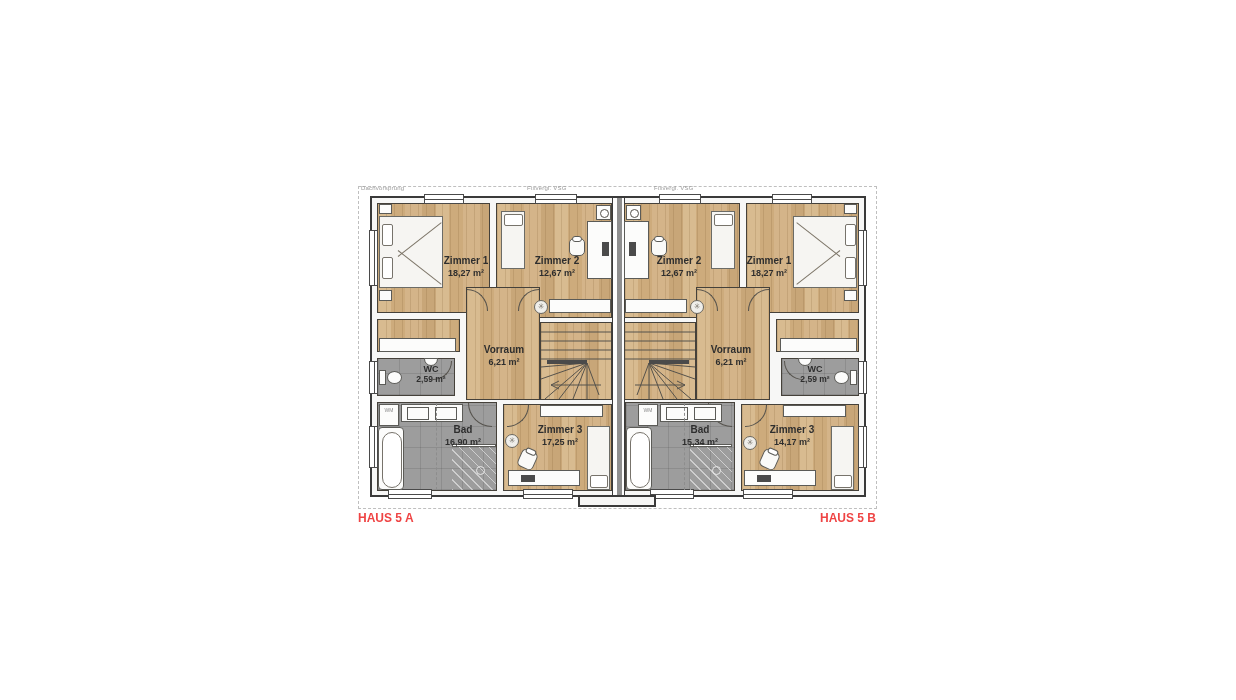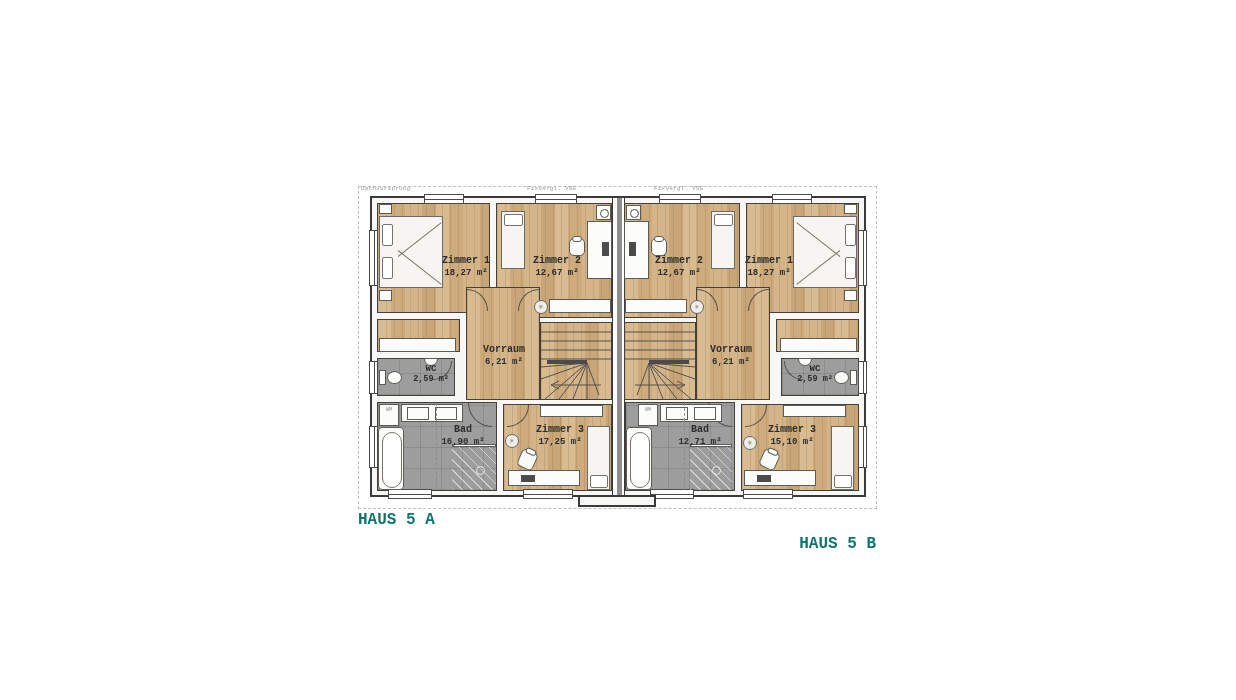--- a/index.html
+++ b/index.html
@@ -1,17 +1,17 @@
 <!DOCTYPE html>
 <html><head>
 <meta charset="utf-8">
 <style>
   html,body{margin:0;padding:0;background:#ffffff;}
   #stage{position:relative;width:1004px;height:700px;background:#fff;overflow:hidden;
-         font-family:Liberation Mono, monospace;color:#2e2e2e;}
+         font-family:Liberation Sans, sans-serif;color:#2e2e2e;}
   .abs{position:absolute;}
   
   .roofline{border:1px dashed #bfbfbf;}
   
   .shell{background:#f7f7f6;border:2px solid #3a3a3a;box-sizing:border-box;}
   
   .floor{box-sizing:border-box;border:1px solid #45413a;}
   .wood{background:
       repeating-linear-gradient(90deg, rgba(122,88,44,0.18) 0 1px, rgba(0,0,0,0) 1px 8px),
       repeating-linear-gradient(90deg, #d8bb90 0 13px, #cdab7c 13px 27px, #d4b489 27px 44px, #c8a678 44px 58px);}
@@ -36,21 +36,21 @@
   .arc-bl{border-left:1px solid #55524c;border-bottom:1px solid #55524c;border-bottom-left-radius:100%;}
   .arc-br{border-right:1px solid #55524c;border-bottom:1px solid #55524c;border-bottom-right-radius:100%;}
   
   .rad{border:1px solid #6a675f;border-radius:50%;background:#efeeea;text-align:center;}
   .rad::before{content:"✳";font-size:8px;line-height:11px;color:#7a766d;display:block;}
   
   .rlabel{transform:translateX(-50%);text-align:center;white-space:nowrap;}
   .rname{font-size:10px;font-weight:bold;line-height:12px;display:block;}
   .rarea{font-size:9px;font-weight:600;line-height:12px;display:block;}
   .tiny{font-size:6px;color:#9a9a9a;letter-spacing:0.2px;}
-  .hauslbl{font-size:16px;font-weight:bold;color:#0f766e;}
+  .hauslbl{font-size:12px;font-weight:bold;color:#ef4444;}
   .wmbox{font-size:5px;color:#8a8a8a;text-align:center;line-height:6px;padding-top:2px;}
   .dashv{border-left:1px dashed #8d8d8d;}
   .shower{background-image:repeating-linear-gradient(45deg, rgba(255,255,255,0.5) 0 1px, rgba(0,0,0,0) 1px 7px);}
   .pillow{background:#fff;border:1px solid #77736b;box-sizing:border-box;border-radius:2px;}
   .chair{background:#fafaf8;border:1px solid #5b5b57;border-radius:5px;box-sizing:border-box;}
   .chair::after{content:"";position:absolute;left:2px;right:2px;top:-3px;height:4px;
                 border:1px solid #5b5b57;border-radius:4px;background:#fff;}
   .laptop{background:#4b4b4b;}
   .diag{background:#7d7568;}
   svg{display:block;}
@@ -271,23 +271,23 @@
   <div class="abs rlabel" style="left:731px;top:344px;">
     <span class="rname">Vorraum</span>
     <span class="rarea">6,21 m²</span>
   </div>
   <div class="abs rlabel" style="left:815px;top:364px;">
     <span class="rname" style="font-size:9px;line-height:10px;">WC</span>
     <span class="rarea" style="font-size:8.5px;line-height:10px;">2,59 m²</span>
   </div>
   <div class="abs rlabel" style="left:700px;top:424px;">
     <span class="rname">Bad</span>
-    <span class="rarea">12,71 m²</span>
+    <span class="rarea">15,34 m²</span>
   </div>
   <div class="abs rlabel" style="left:792px;top:424px;">
     <span class="rname">Zimmer 3</span>
-    <span class="rarea">15,10 m²</span>
+    <span class="rarea">14,17 m²</span>
   </div>
 
   <div class="abs hauslbl" style="left:358px;top:511px;">HAUS 5 A</div>
-  <div class="abs hauslbl" style="left:876px;top:511px;transform:translateX(-100%);margin-top:24px;">HAUS 5 B</div>
+  <div class="abs hauslbl" style="left:876px;top:511px;transform:translateX(-100%);">HAUS 5 B</div>
 
 </div>
 
 </body></html>

